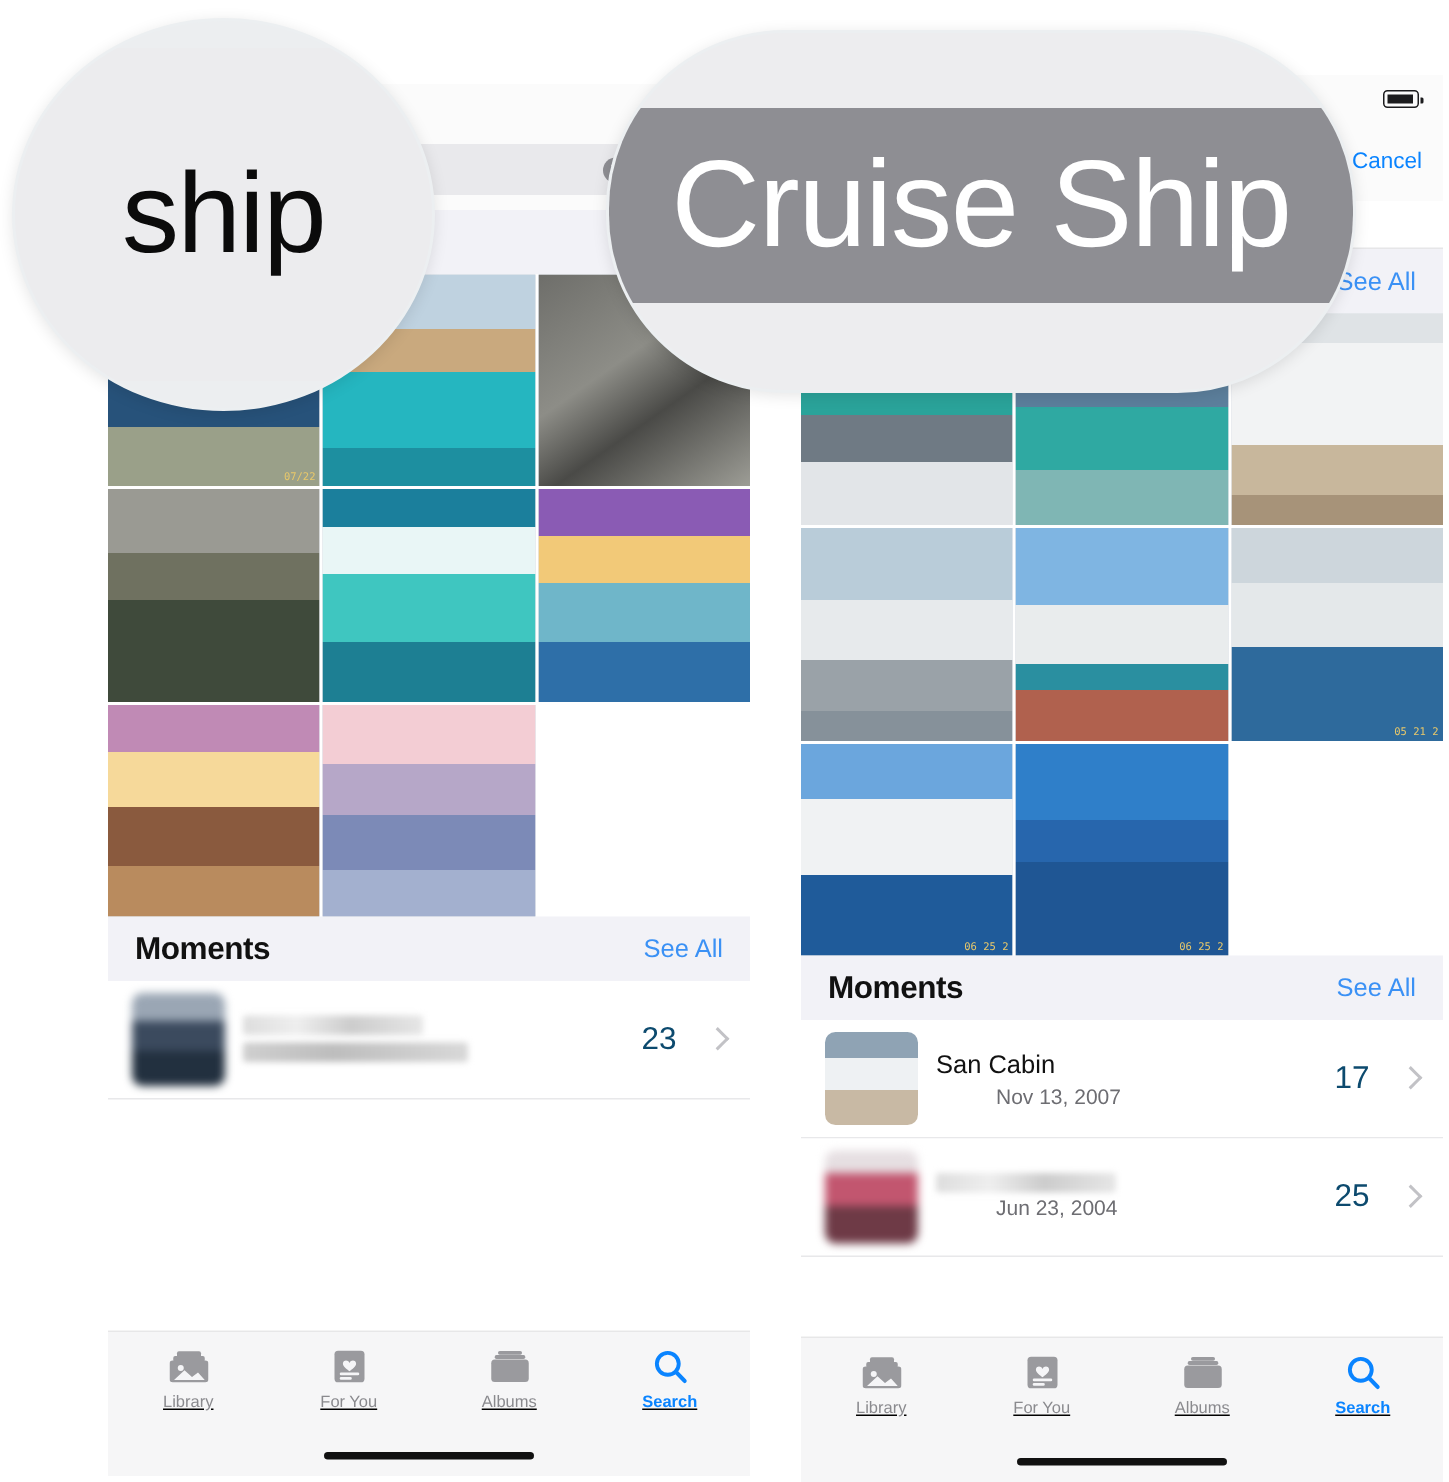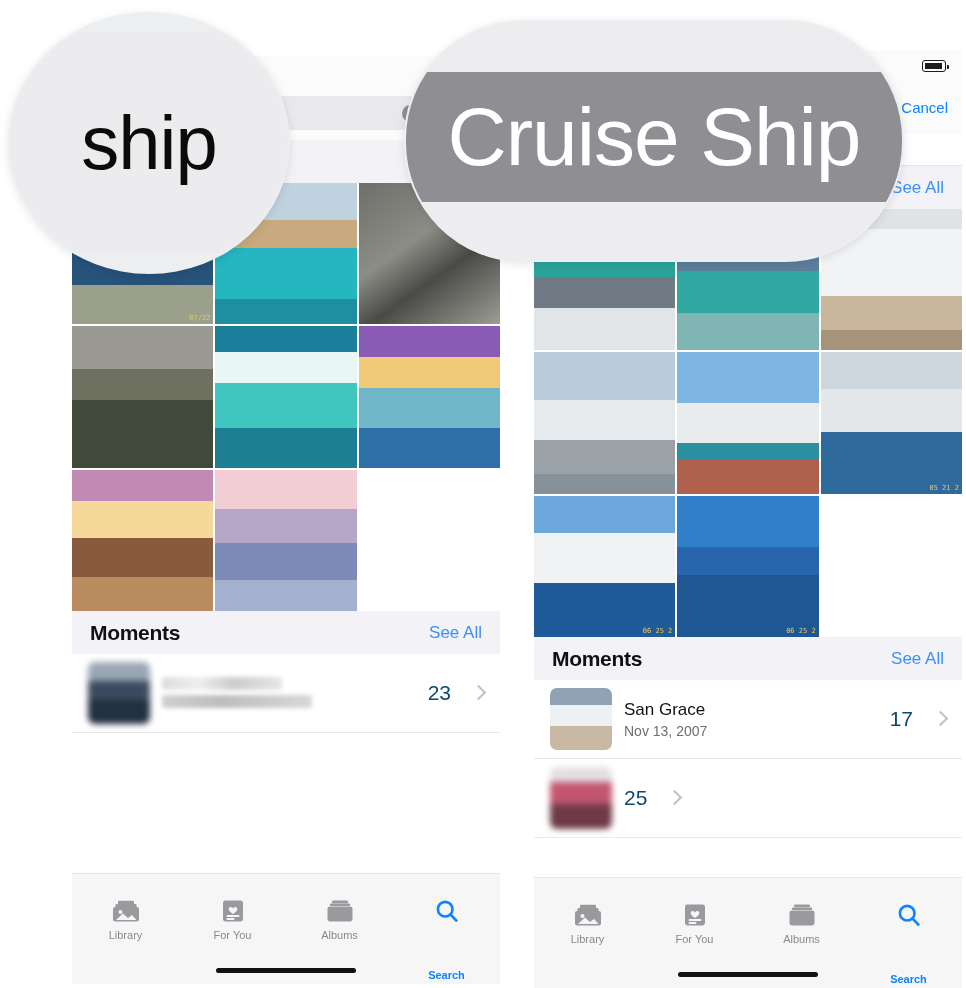--- a/index.html
+++ b/index.html
@@ -63,37 +63,38 @@
   .cell>.art{position:absolute;inset:0;}
   .stamp{position:absolute;right:3px;bottom:2px;font-size:7px;color:#e8c86a;font-family:"DejaVu Sans Mono",monospace;}
   .caption{position:absolute;left:0;right:0;bottom:2px;text-align:center;font-family:"Liberation Serif",serif;
     font-style:italic;font-size:9px;color:#3a2f22;line-height:1.15;text-shadow:0 0 2px rgba(255,255,255,.8);}
 
   
   .mrow{display:flex;align-items:center;gap:12px;padding:8px 16px 8px 16px;background:#fff;border-bottom:1px solid #e8e8ea;}
   .mthumb{width:62px;height:62px;border-radius:7px;overflow:hidden;flex:0 0 auto;position:relative;background:#b9c2cb;}
   .mmeta{flex:1;min-width:0;}
   .mtitle{font-size:17px;color:#111;line-height:1.25;}
-  .mdate{font-size:14px;color:#6d6d72;margin-top:2px;}
+  .mdate{font-size:14px;color:#6d6d72;margin-top:2px;margin-left:40px;}
   .mcount{font-size:21px;color:#0c4a6e;margin-right:10px;}
   .chev{width:9px;height:9px;border-right:2px solid #c2c2c6;border-top:2px solid #c2c2c6;transform:rotate(45deg);flex:0 0 auto;}
 
   .blurtitle{height:13px;width:120px;background:linear-gradient(90deg,#ddd,#eee 30%,#ccc 60%,#e6e6e6);border-radius:2px;filter:blur(2.2px);}
   .blurtitle2{height:13px;width:150px;background:linear-gradient(90deg,#cfcfcf,#bdbdbd 40%,#d8d8d8);border-radius:2px;filter:blur(2.2px);margin-top:5px;}
 
   
   .tabbar{
     position:absolute;left:0;right:0;bottom:0;height:86px;
     background:rgba(245,245,247,.94);
-    display:flex;align-items:flex-start;padding-top:24px;
+    display:flex;align-items:flex-start;padding-top:10px;
     border-top:1px solid rgba(0,0,0,.06);
+    text-decoration:underline;
   }
   .tab{flex:1;display:flex;flex-direction:column;align-items:center;gap:5px;}
   .tab .lbl{font-size:11px;color:#8a8a8e;}
-  .tab.active .lbl{color:#0a84ff;font-weight:bold;margin-top:40px;}
+  .tab.active .lbl{color:#0a84ff;font-weight:bold;}
   .ticon{height:26px;display:flex;align-items:center;justify-content:center;}
   .home-ind{position:absolute;left:50%;transform:translateX(-50%);bottom:11px;width:140px;height:5px;border-radius:3px;background:#111;}
 
   
   .loupe{
     position:absolute;background:#fff;border:2px solid #eceff1;
     box-shadow:0 2px 10px rgba(0,0,0,.10);overflow:hidden;
     display:flex;align-items:center;justify-content:center;
   }
   #loupe-left{left:8px;top:12px;width:278px;height:258px;border-radius:50%;background:#eceef0;}
@@ -287,28 +288,32 @@
 
     <div class="secthead">
       <span class="title">Moments</span>
       <span class="seeall">See All</span>
     </div>
 
     <div id="moments-right">
         <div class="mrow">
           <div class="mthumb" style="background: linear-gradient(rgb(143, 163, 180) 0px, rgb(143, 163, 180) 28%, rgb(238, 241, 243) 28%, rgb(238, 241, 243) 62%, rgb(200, 185, 164) 62%, rgb(200, 185, 164) 100%);"></div>
           <div class="mmeta">
-            <div class="mtitle">San Grace</div>
+            <div class="mtitle">San Cabin</div>
             <div class="mdate">Nov 13, 2007</div>
           </div>
           <div class="mcount">17</div>
           <div class="chev"></div>
         </div>
         <div class="mrow">
           <div class="mthumb" style="background: linear-gradient(rgb(230, 223, 226) 0px, rgb(230, 223, 226) 24%, rgb(194, 86, 111) 24%, rgb(194, 86, 111) 60%, rgb(110, 58, 70) 60%, rgb(110, 58, 70) 100%); filter: blur(3px);"></div>
+          <div class="mmeta">
+            <div class="blurtitle"></div>
+            <div class="mdate">Jun 23, 2004</div>
+          </div>
           <div class="mcount">25</div>
           <div class="chev"></div>
         </div>
       </div>
 
     <div class="tabbar" id="tabs-right">
       <div class="tab">
           <div class="ticon">
             <svg width="26" height="22" viewBox="0 0 26 22">
               <rect x="5" y="0.8" width="16" height="4" rx="1.3" fill="#9a9a9e"></rect>

